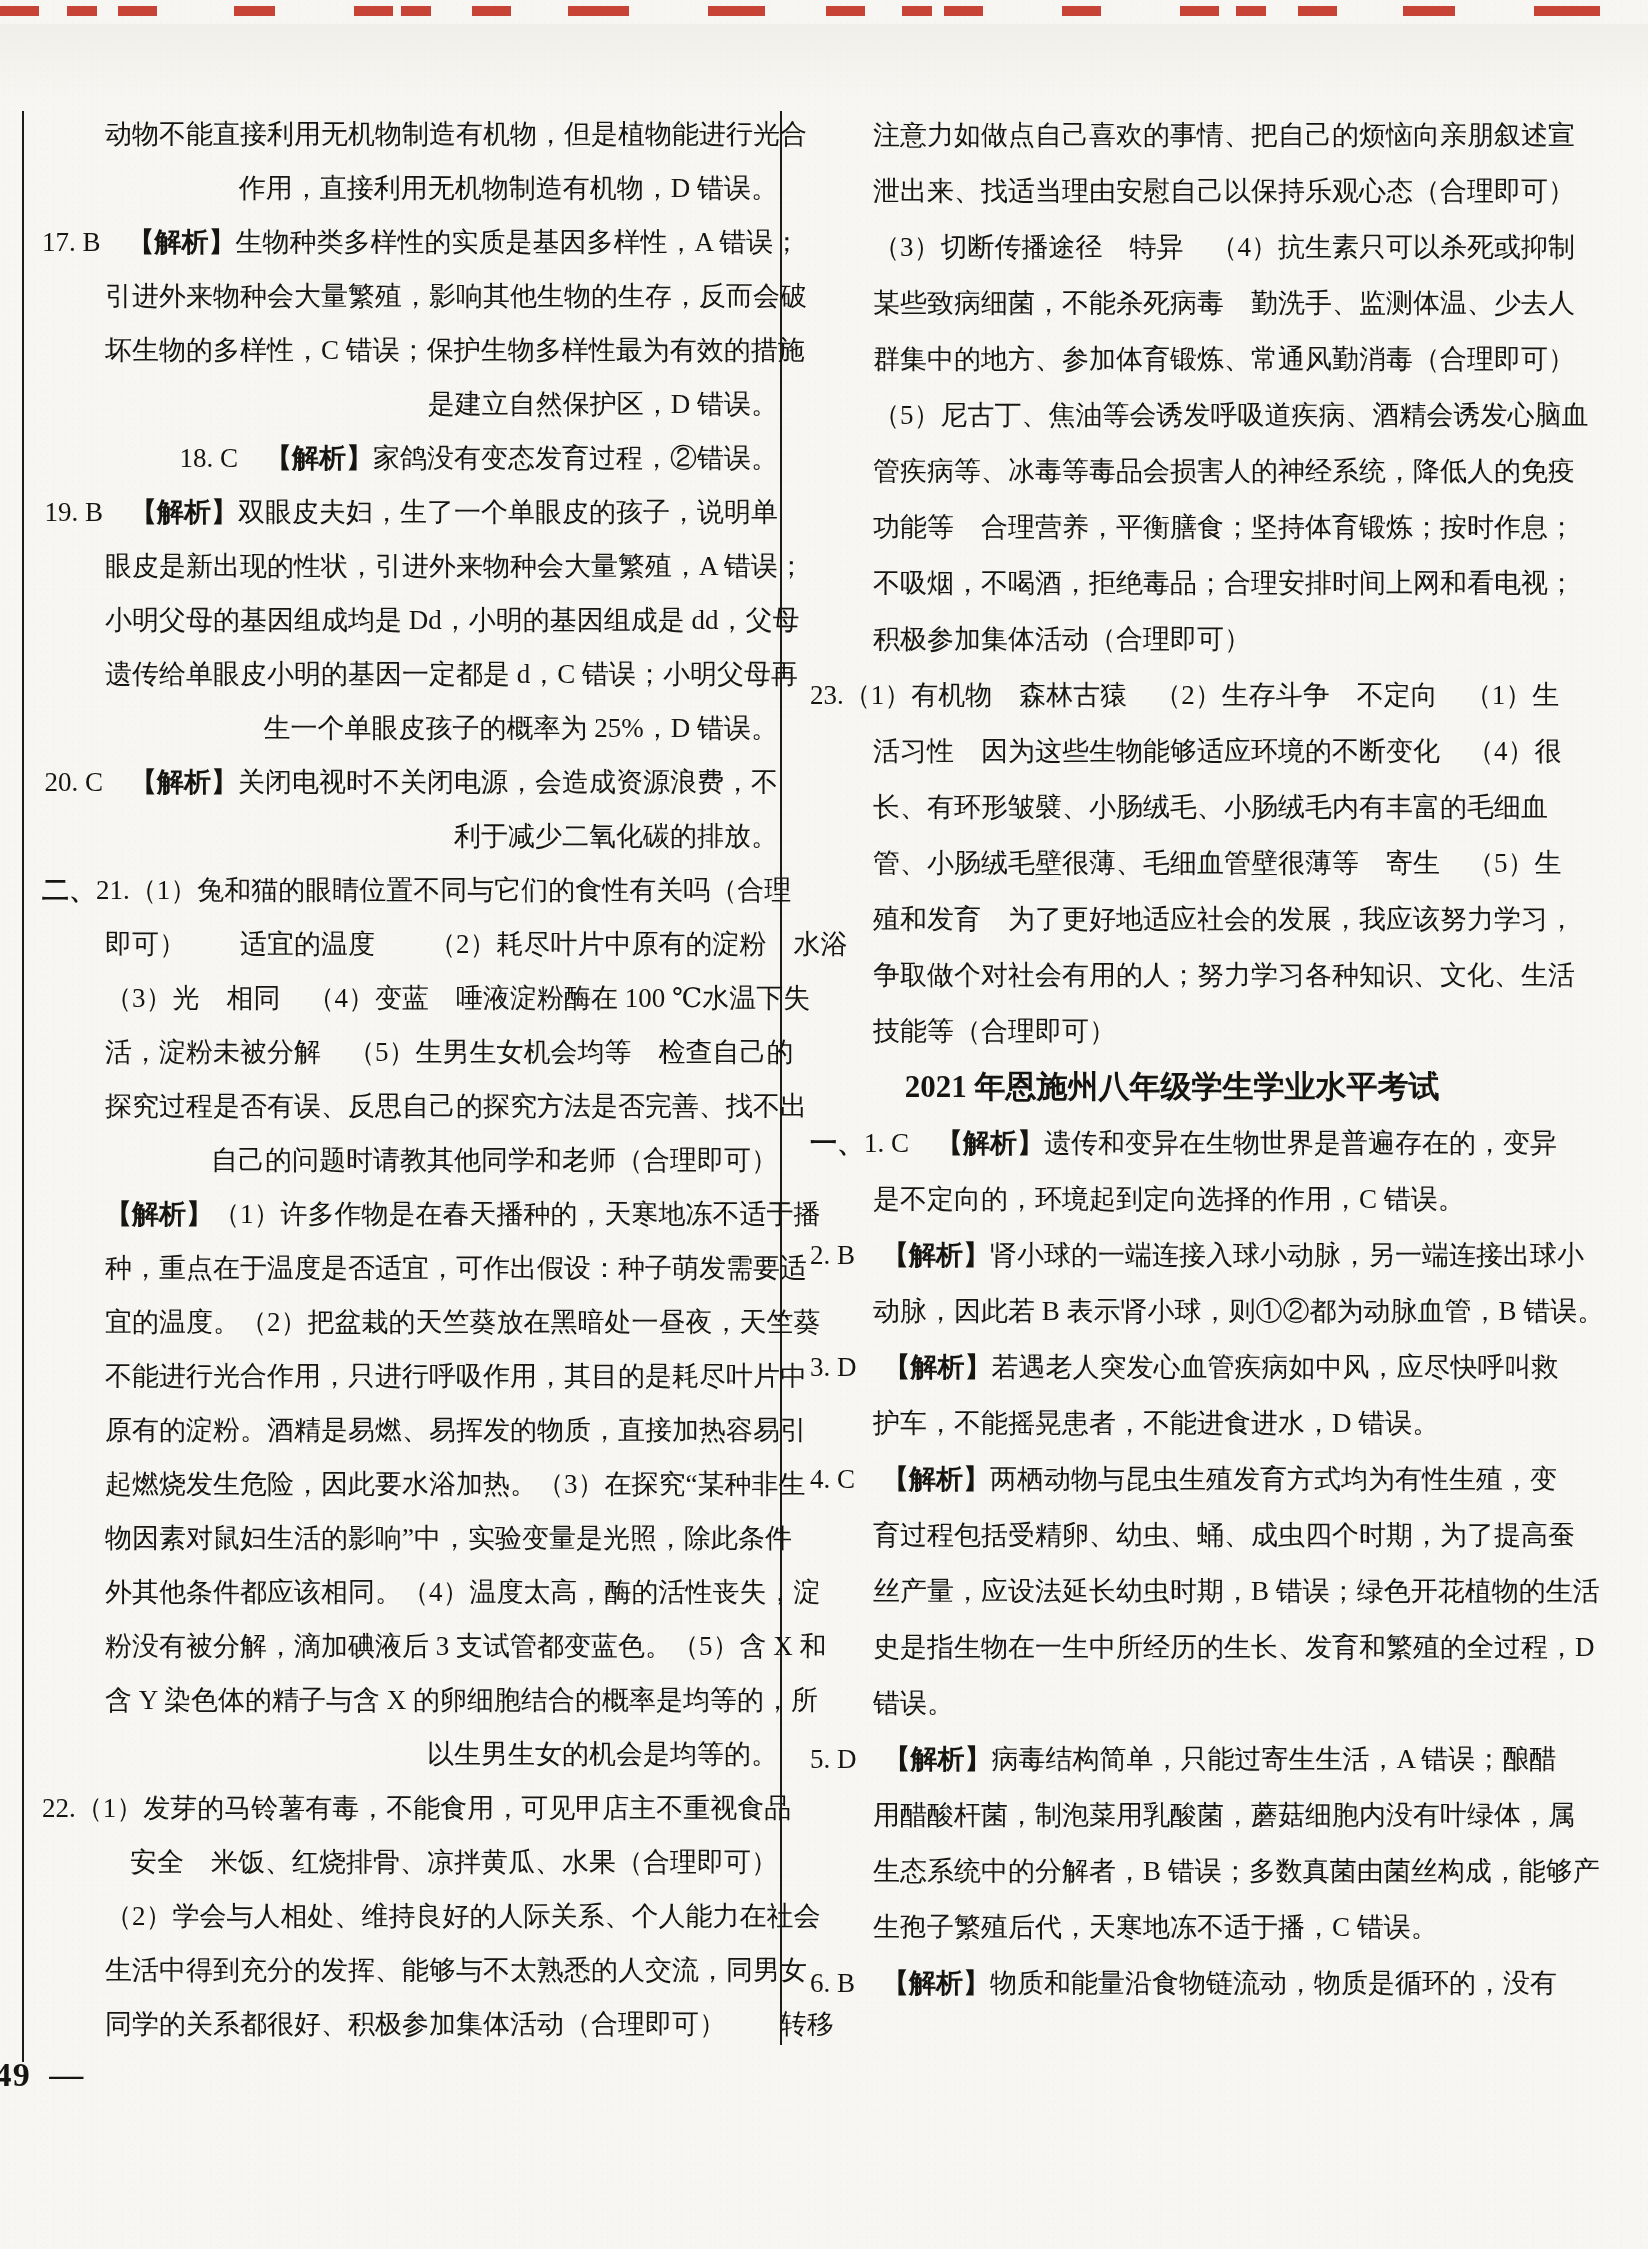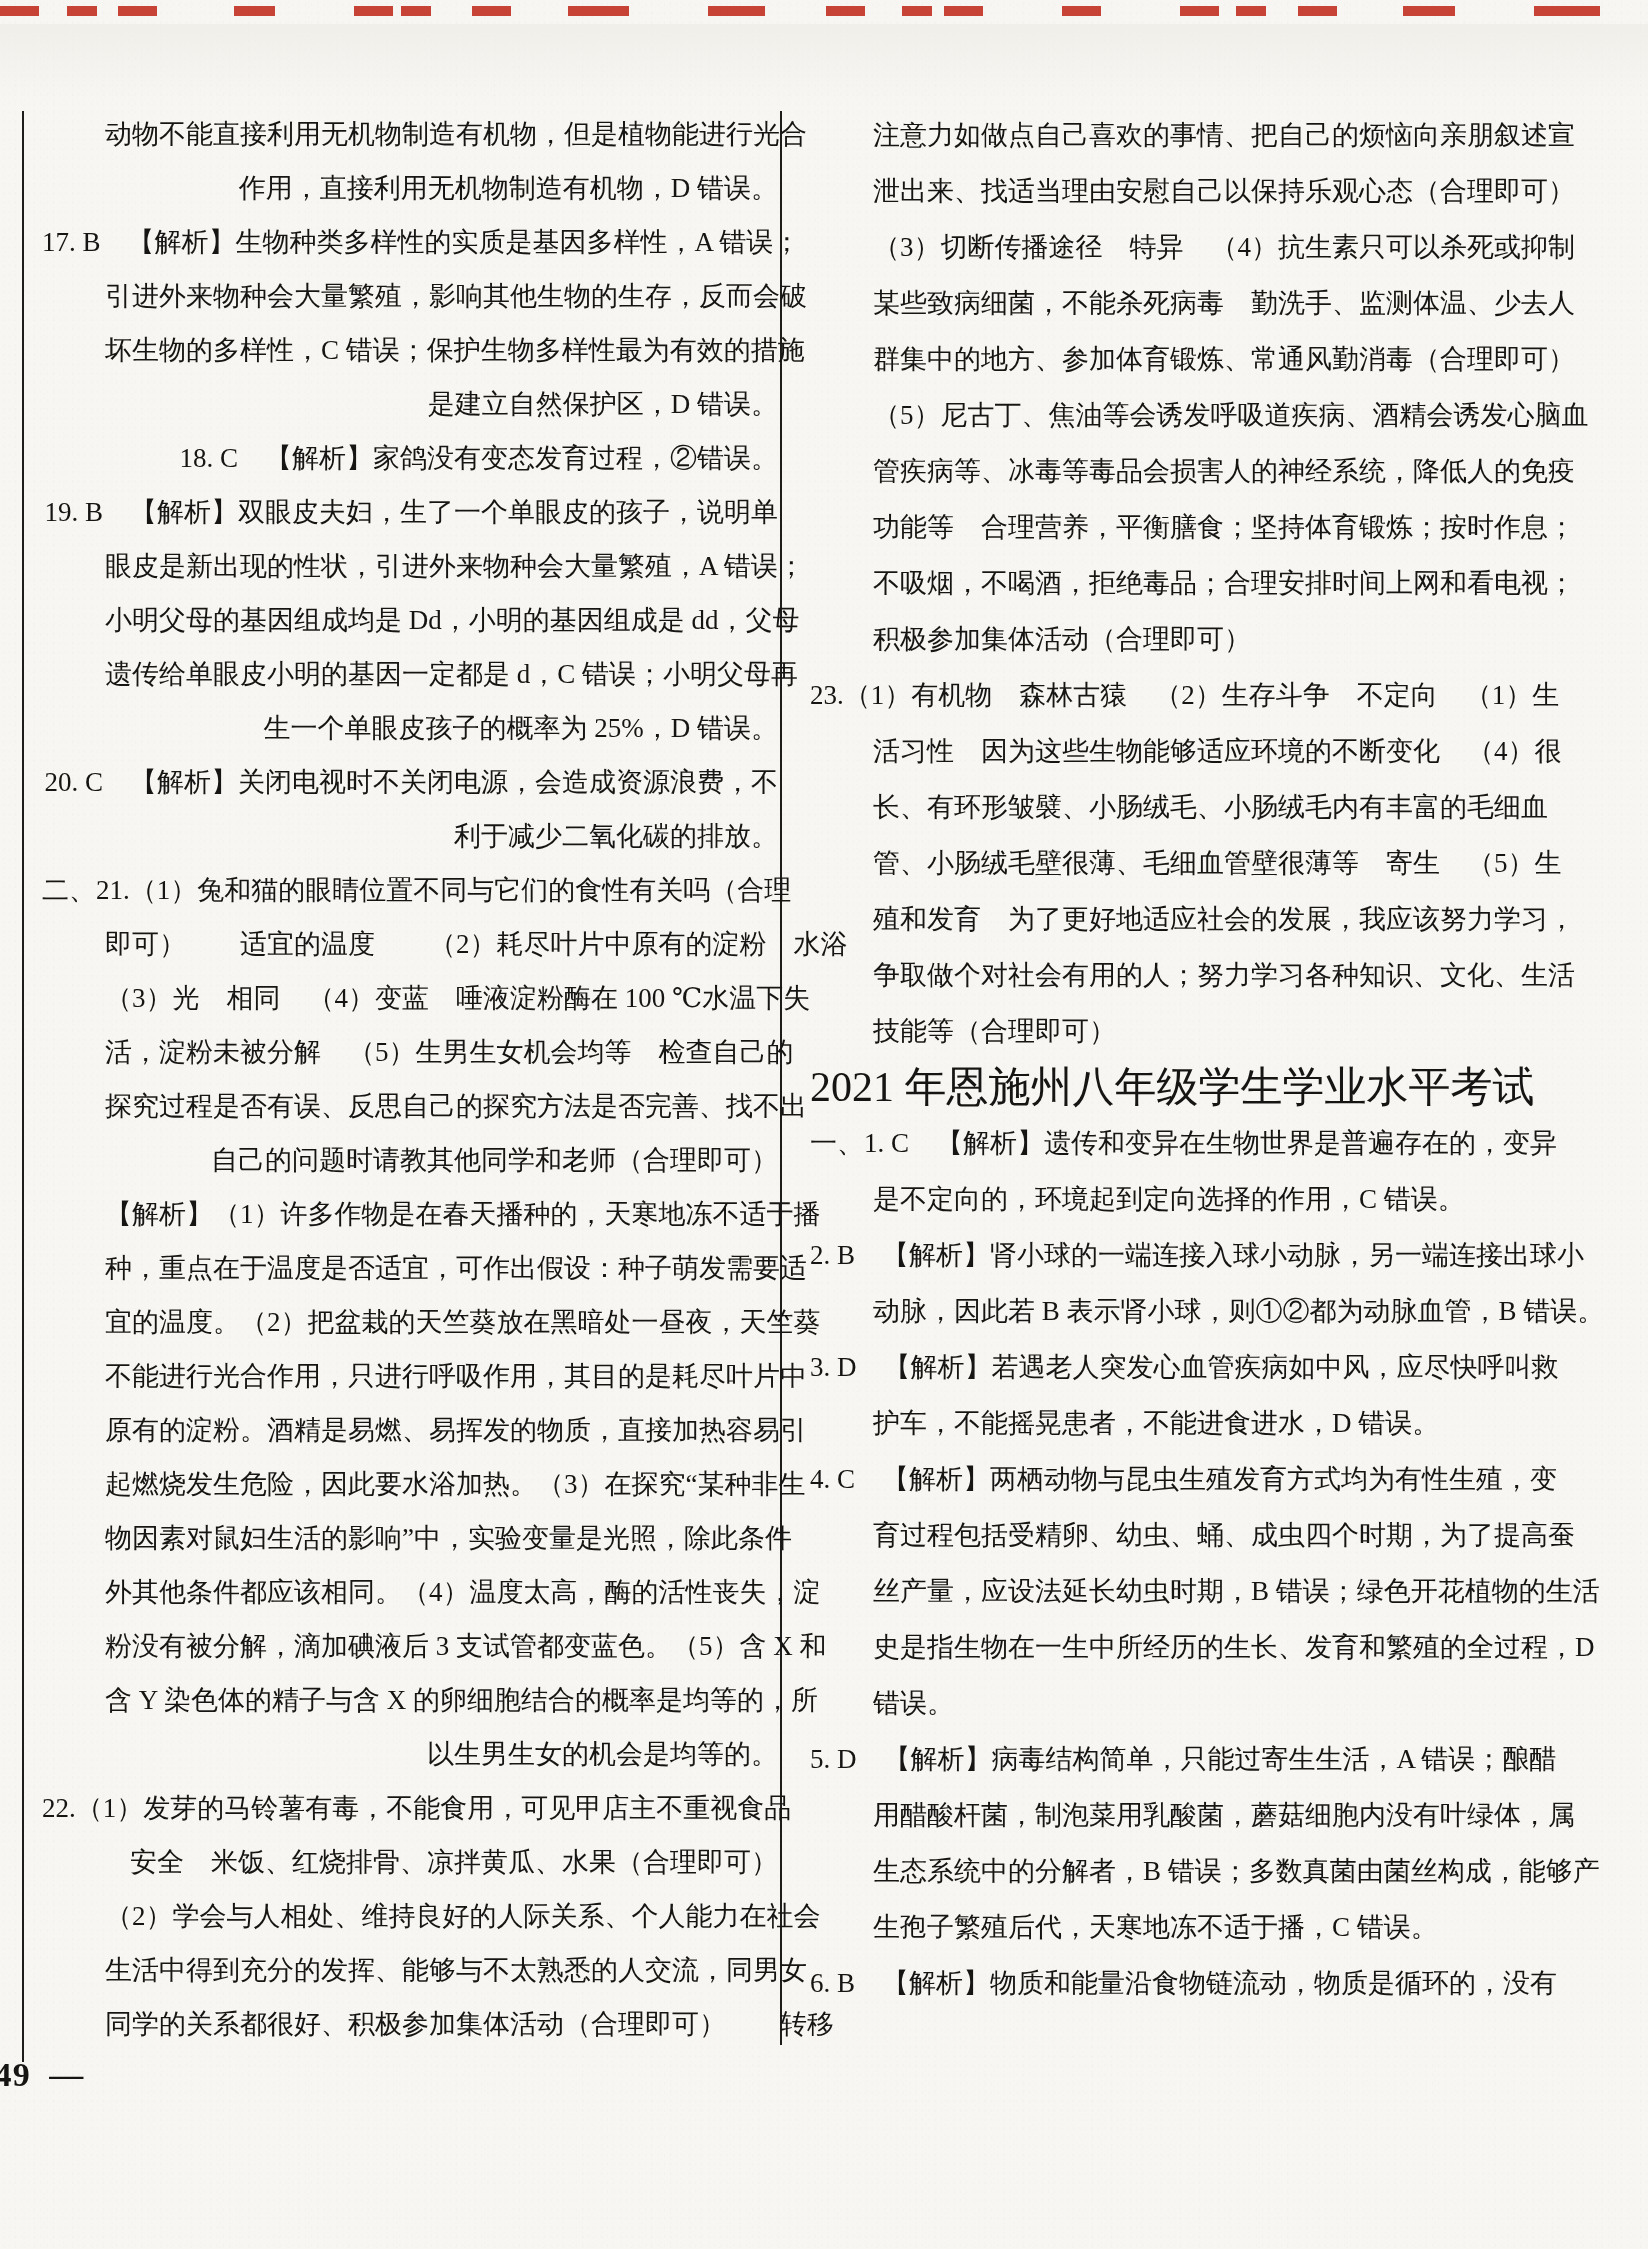--- a/index.html
+++ b/index.html
@@ -21,22 +21,22 @@
   .vline{position:absolute;width:2.1px;background:#1d1c1a;}
   .vline-left{left:22px;top:111px;height:1951px;}
   .vline-mid{left:780px;top:111px;height:1934px;}
   .column{position:absolute;top:107px;}
   .column-left{left:42px;width:736px;}
   .column-right{left:810px;width:808px;}
   .column-left .line{height:54px;line-height:54px;text-align:right;}
   .column-right .line{height:56px;line-height:56px;}
   .line{font-size:27px;white-space:nowrap;}
   .line.in1{padding-left:63px;}
-  .line.header{font-weight:bold;font-size:42px;text-align:center;padding-right:84px;}
-  .line b{font-weight:normal;margin-top:8px;}
+  .line.header{font-weight:bold;font-size:31px;text-align:center;padding-right:84px;}
+  .line b{font-weight:bold;margin-top:8px;}
   .page-number{position:absolute;left:-5.6px;top:2056px;font-size:34px;font-weight:bold;
     letter-spacing:1.4px;white-space:nowrap;}
   .page-number .dash{margin-left:18px;font-weight:bold;}
 </style>
 </head>
 <body>
 
 <div class="red-marks"></div>
 <div class="top-shade"></div>
 

